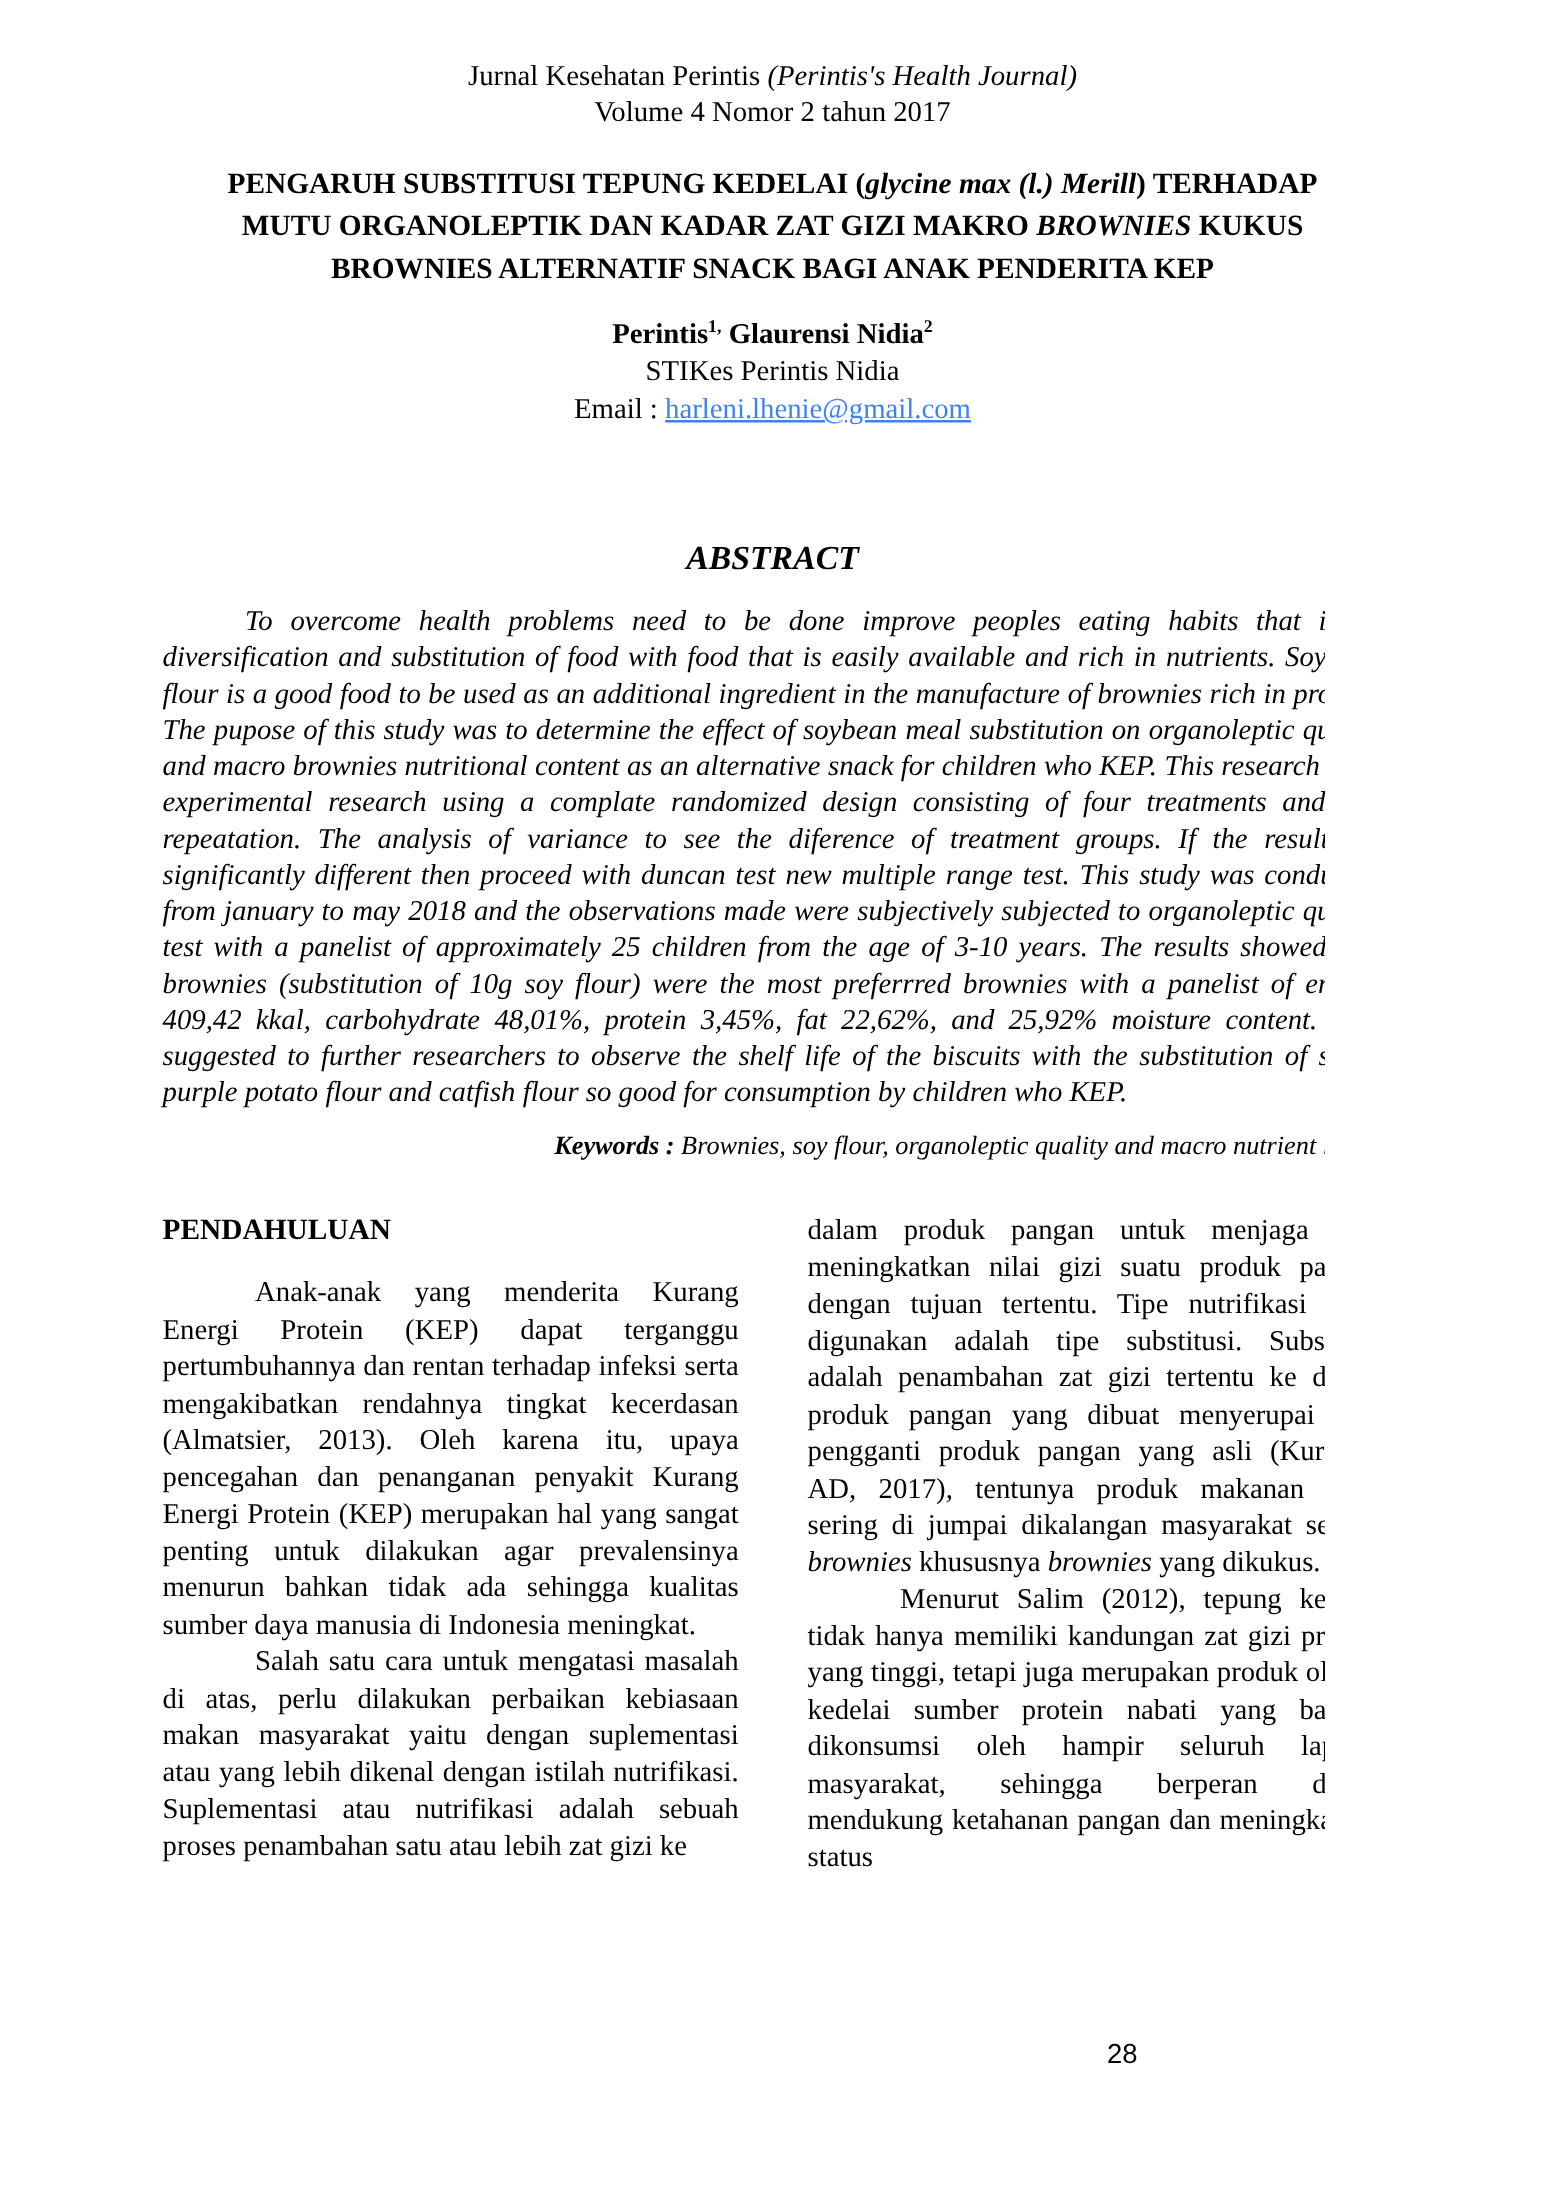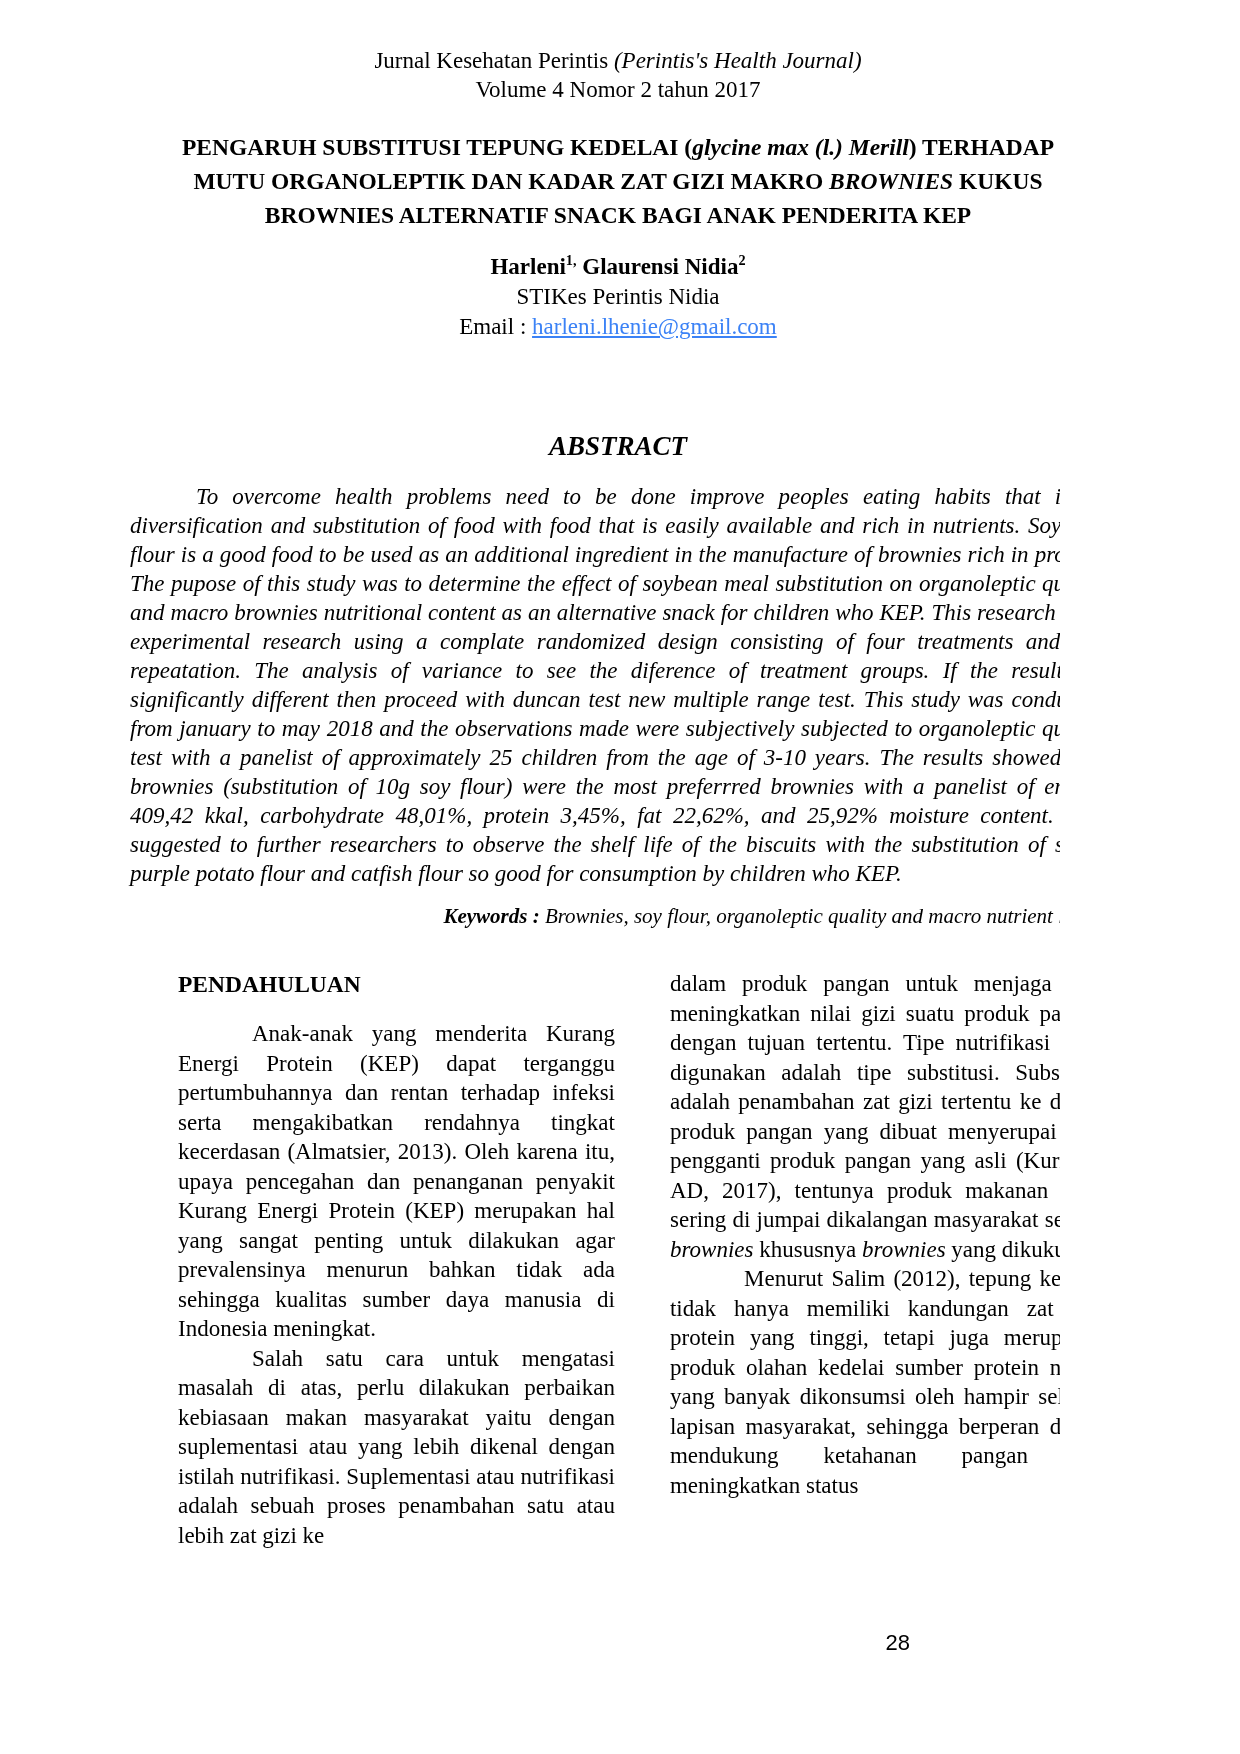--- a/index.html
+++ b/index.html
@@ -70,21 +70,20 @@
     font-style: italic;
     font-size: 21px;
     line-height: 29px;
     text-align: right;
   }
   .kw-label { font-weight: bold; }
   .columns {
     margin-top: 38px;
     display: flex;
     gap: 55px;
-    margin-left: 48px;
   }
   .col {
     font-size: 23px;
     line-height: 29.5px;
     text-align: justify;
     text-justify: inter-word;
   }
   .col-left  { width: 461px; }
   .col-right { width: 460px; }
   .section-heading {
@@ -118,21 +117,21 @@
       <div>Volume 4 Nomor 2 tahun 2017</div>
     </div>
 
     <div class="title-block">
       <div>PENGARUH SUBSTITUSI TEPUNG KEDELAI (<i>glycine max (l.) Merill</i>) TERHADAP</div>
       <div>MUTU ORGANOLEPTIK DAN KADAR ZAT GIZI MAKRO <i>BROWNIES</i> KUKUS</div>
       <div>BROWNIES ALTERNATIF SNACK BAGI ANAK PENDERITA KEP</div>
     </div>
 
     <div class="authors">
-      <div class="author-names"><span>Harleni</span><span class="sup">1,</span><span> Glaurensi Nidia</span><span class="sup">2</span></div>
+      <div class="author-names"><span>Perintis</span><span class="sup">1,</span><span> Glaurensi Nidia</span><span class="sup">2</span></div>
       <div>STIKes Perintis Nidia</div>
       <div><span>Email : </span><a class="email-link">harleni.lhenie@gmail.com</a></div>
     </div>
 
     <div class="abstract-heading">ABSTRACT</div>
 
     <p class="abstract-body">To overcome health problems need to be done improve peoples eating habits that is by diversification and substitution of food with food that is easily available and rich in nutrients. Soybean flour is a good food to be used as an additional ingredient in the manufacture of brownies rich in protein. The pupose of this study was to determine the effect of soybean meal substitution on organoleptic quality and macro brownies nutritional content as an alternative snack for children who KEP. This research is an experimental research using a complate randomized design consisting of four treatments and one repeatation. The analysis of variance to see the diference of treatment groups. If the result are significantly different then proceed with duncan test new multiple range test. This study was conducted from january to may 2018 and the observations made were subjectively subjected to organoleptic quality test with a panelist of approximately 25 children from the age of 3-10 years. The results showed that brownies (substitution of 10g soy flour) were the most preferrred brownies with a panelist of energy 409,42 kkal, carbohydrate 48,01%, protein 3,45%, fat 22,62%, and 25,92% moisture content. It is suggested to further researchers to observe the shelf life of the biscuits with the substitution of sweet purple potato flour and catfish flour so good for consumption by children who KEP.</p>
 
     <div class="keywords"><span class="kw-label">Keywords :</span><span> Brownies, soy flour, organoleptic quality and macro nutrient levels</span></div>
 

